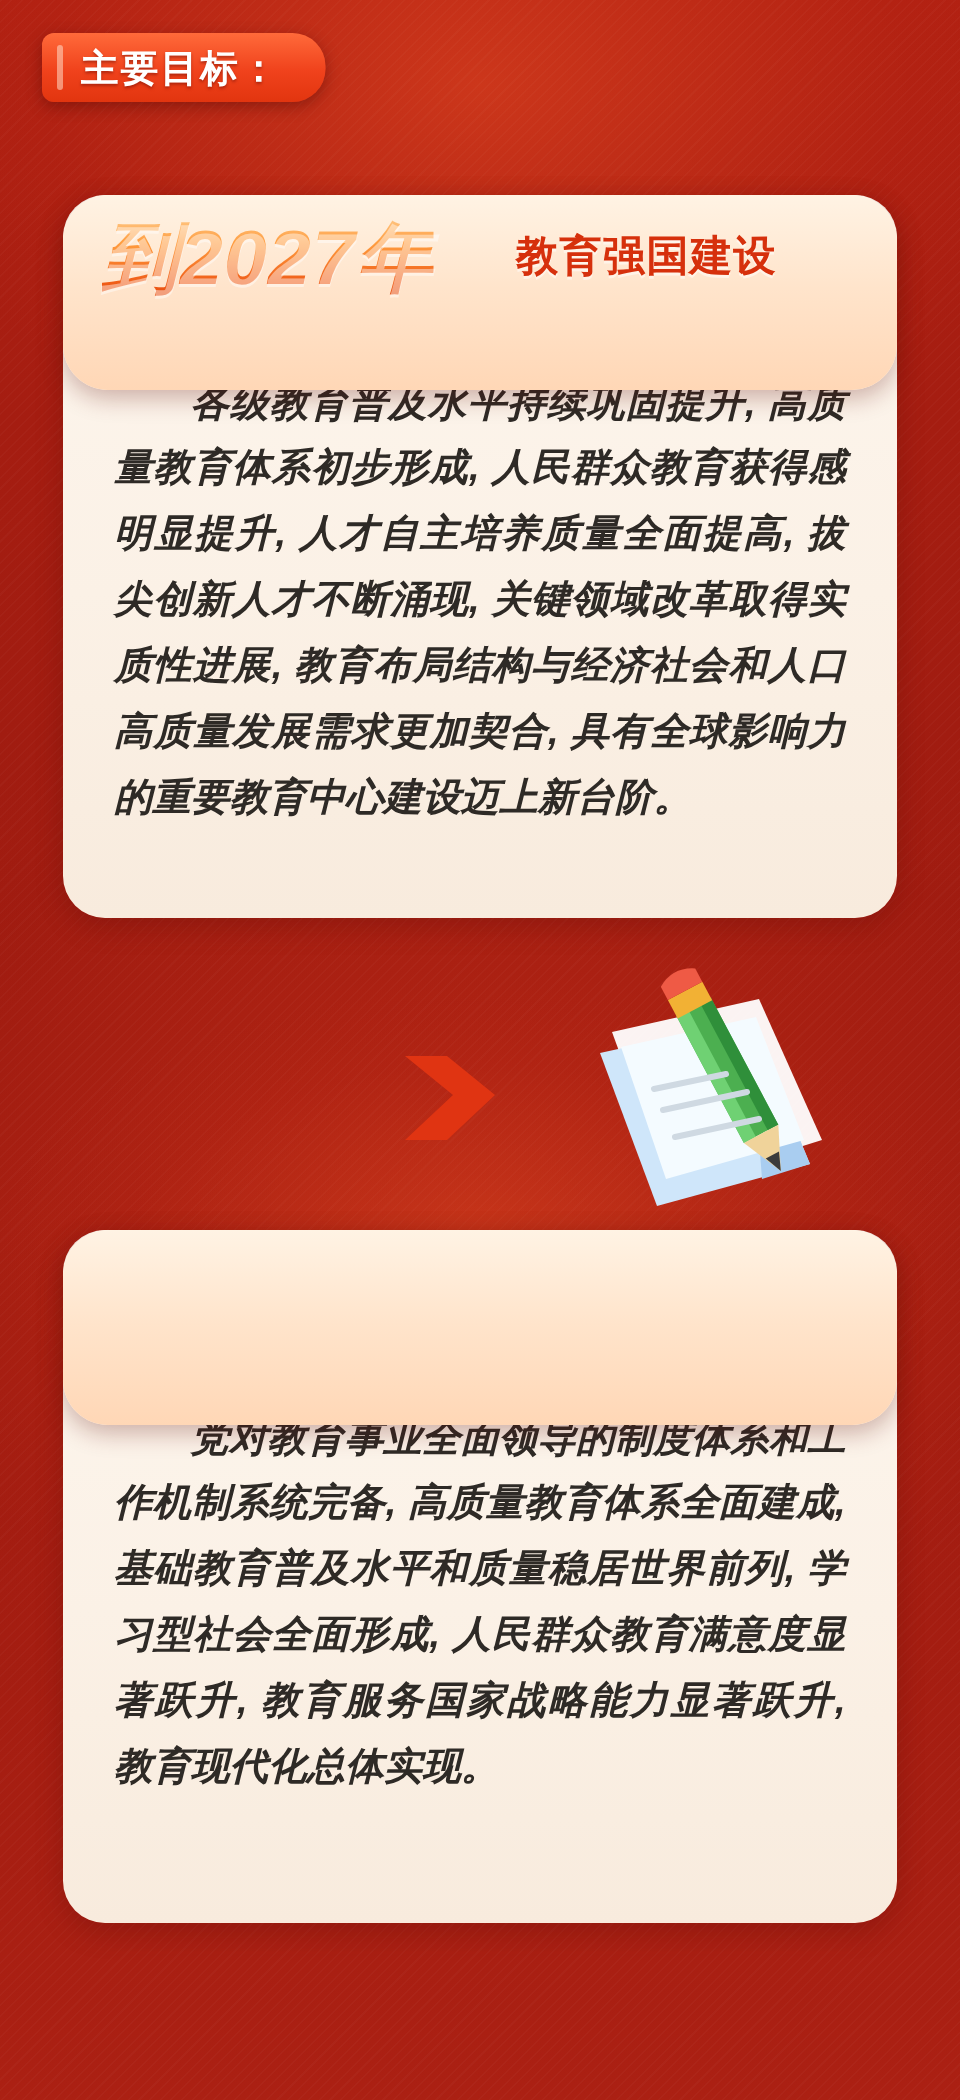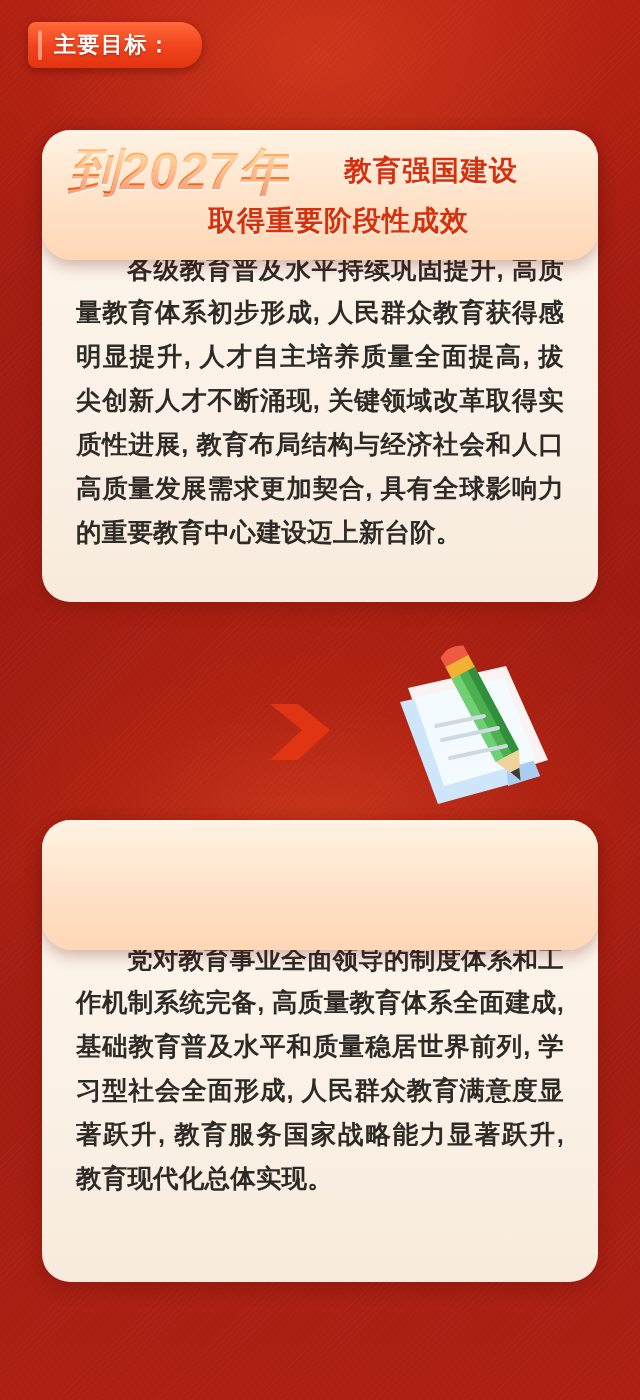--- a/index.html
+++ b/index.html
@@ -57,21 +57,21 @@
   .ribbon-notch {
     position: absolute;
     left: 10px;
     top: 8px;
     bottom: 8px;
     width: 4px;
     background: rgba(255,220,200,0.55);
     border-radius: 3px;
   }
   .ribbon-text {
-    font-size: 22px;
+    font-size: 25px;
     font-weight: bold;
     color: #ffffff;
     letter-spacing: 1.5px;
     text-shadow: 0 1px 2px rgba(120,16,6,0.55);
     white-space: nowrap;
   }
 
   
   .section {
     position: absolute;
@@ -80,21 +80,22 @@
     z-index: 4;
   }
   #section-2027 { top: 130px; }
   #section-2035 { top: 820px; }
 
   .card {
     position: relative;
     background: linear-gradient(180deg, #fdf6ee 0%, #fbf1e6 55%, #f8ebdd 100%);
     border-radius: 28px;
     box-shadow: 0 6px 18px rgba(90,12,6,0.28);
-    padding: 92px 34px 22px 34px;
+    padding: 92px 34px 32px 34px;
+    font-style: italic;
   }
   #section-2035 .card { padding-bottom: 56px; }
 
   
   .heading {
     position: absolute;
     left: 0;
     top: 0;
     width: 100%;
     z-index: 5;
@@ -180,21 +181,20 @@
   </div>
 
   <div class="section" id="section-2027">
     <div class="card">
       <p class="body-text">各级教育普及水平持续巩固提升, 高质量教育体系初步形成, 人民群众教育获得感明显提升, 人才自主培养质量全面提高, 拔尖创新人才不断涌现, 关键领域改革取得实质性进展, 教育布局结构与经济社会和人口高质量发展需求更加契合, 具有全球影响力的重要教育中心建设迈上新台阶。</p>
     </div>
     <div class="heading" id="heading-2027">
       <div class="heading-pill">
         <span class="heading-line heading-year">到2027年</span>
         <span class="heading-line heading-main heading-main-1">教育强国建设</span>
-        <span class="heading-line heading-main heading-main-2">取得重要阶段性成效</span>
       </div>
     </div>
   </div>
 
   <div class="arrow-deco">
     <svg width="70" height="64" viewBox="0 0 70 64">
       <path d="M2 4 L34 30 L2 60 L30 60 L62 30 L30 4 Z" fill="#e03412"></path>
     </svg>
   </div>
 

